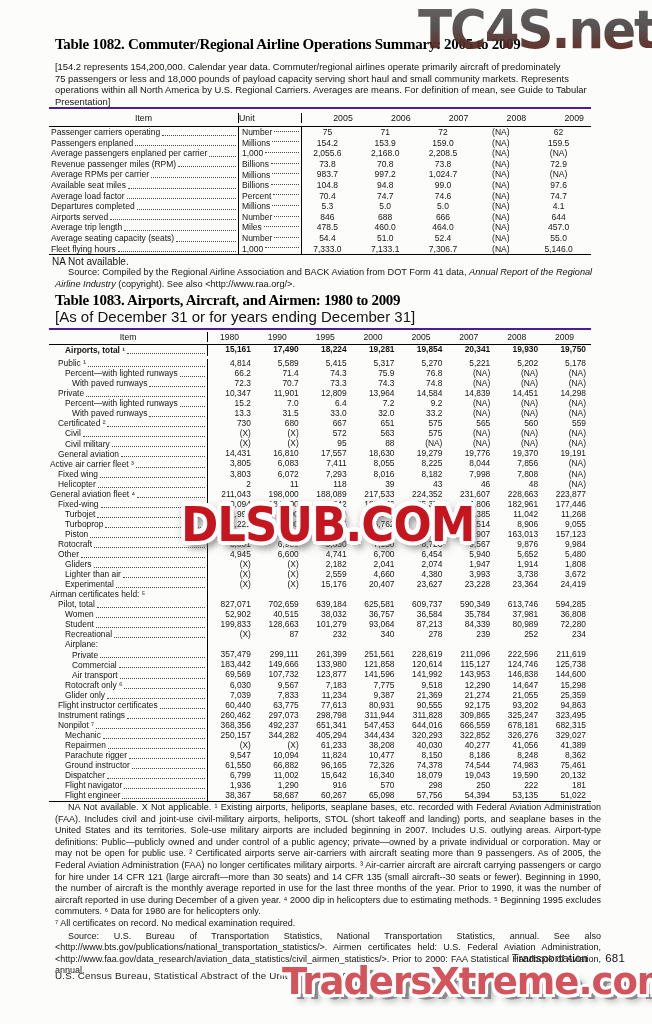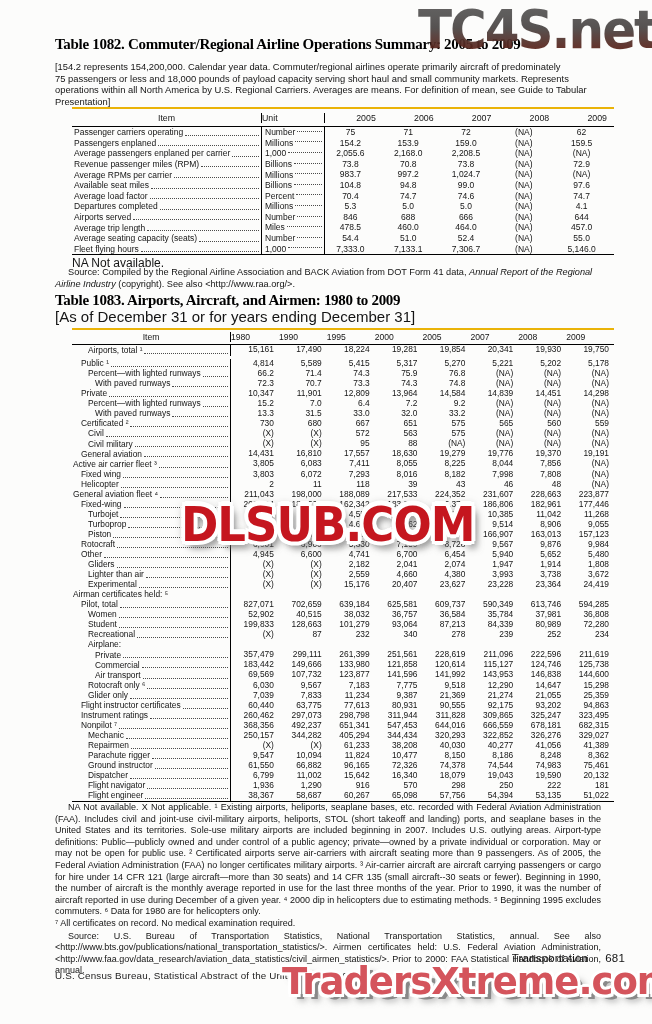--- a/index.html
+++ b/index.html
@@ -17,52 +17,52 @@
     font-size:15px;letter-spacing:-0.3px;white-space:nowrap;color:#000;z-index:1;
   }
   .title1{top:36px}
   .title2{top:292px}
 
   
   .note1{position:absolute;left:55px;top:61px;width:560px;font-size:9.4px;line-height:11.6px;white-space:pre-line;z-index:1}
   .note2{position:absolute;left:55px;top:308px;font-size:15px;z-index:1}
 
   
-  .tbl{position:absolute;left:72px;width:542px;border-top:2px solid #eab308;border-bottom:1.2px solid #000;z-index:1}
+  .tbl{position:absolute;left:49px;width:542px;border-top:2px solid #4c1d95;border-bottom:1.2px solid #000;z-index:1}
   .thead{display:flex;align-items:center;border-bottom:1px solid #000}
   .hc{box-sizing:border-box}
   .r{display:flex}
   .lbl{white-space:nowrap}
   .lead{flex:1 1 auto;border-bottom:1.3px dotted #4a4a4a;margin:0 2px 2px 2px;min-width:4px}
 
   
   #t1082{top:107px}
   #t1082 .thead{height:17px;font-size:8.8px}
   #t1082 .hc.item{width:190px;text-align:center;border-right:1px solid #000}
   #t1082 .hc.unit{width:63px;text-align:left;border-right:1px solid #000}
   #t1082 .hc.val{flex:1;text-align:right;padding-right:7px}
   #t1082 .r{height:10.6px;font-size:8.5px;line-height:10.3px}
-  #t1082 .c-item{width:190px;border-right:1px solid #000;box-sizing:border-box;display:flex;align-items:flex-end;padding-left:2px}
+  #t1082 .c-item{width:190px;border-right:1px solid #000;box-sizing:border-box;display:flex;padding-left:2px}
   #t1082 .c-unit{width:63px;border-right:1px solid #000;box-sizing:border-box;display:flex;align-items:center;padding-left:3px}
   #t1082 .c-val{flex:1;text-align:center;padding-right:7px}
 
   
   #t1083{top:328px}
   #t1083 .thead{height:14px;font-size:8.6px}
   #t1083 .hc.item2{width:159px;text-align:center;border-right:1px solid #000}
-  #t1083 .hc.val2{flex:1;text-align:left;padding-right:5px}
+  #t1083 .hc.val2{flex:1;text-align:center;padding-right:5px}
   #t1083 .r{height:10.05px;font-size:8.4px;line-height:9.9px}
-  #t1083 .r.bold{font-weight:400;height:11px}
+  #t1083 .r.bold{font-weight:700;height:11px}
   #t1083 .r.gap{margin-bottom:3px}
   #t1083 .c-item2{width:159px;border-right:1px solid #000;box-sizing:border-box;display:flex;align-items:flex-end}
   #t1083 .c-val{flex:1;text-align:right;padding-right:5px}
   .ind0{padding-left:1px}.ind1{padding-left:9px}.ind2{padding-left:16px}.ind3{padding-left:23px}
 
   
-  .na1{position:absolute;left:72px;top:256px;font-size:12px;z-index:1}
+  .na1{position:absolute;left:52px;top:256px;font-size:10px;z-index:1}
   .src1{position:absolute;left:55px;top:267px;width:552px;font-size:9.2px;line-height:11.5px;text-indent:13px;z-index:1}
   .src1 .it{font-style:italic}
   .fblock{position:absolute;left:55px;top:802px;width:546px;font-size:9px;line-height:11.6px;text-align:justify;z-index:1}
   .fmain{text-indent:13px}
   .f7{text-indent:0}
   .src2{text-indent:13px;margin-top:1px}
 
   
   .pageref{position:absolute;top:952px;right:27px;font-size:11.5px;letter-spacing:0.2px;z-index:1}
   .pageref .pg{margin-left:17px}

